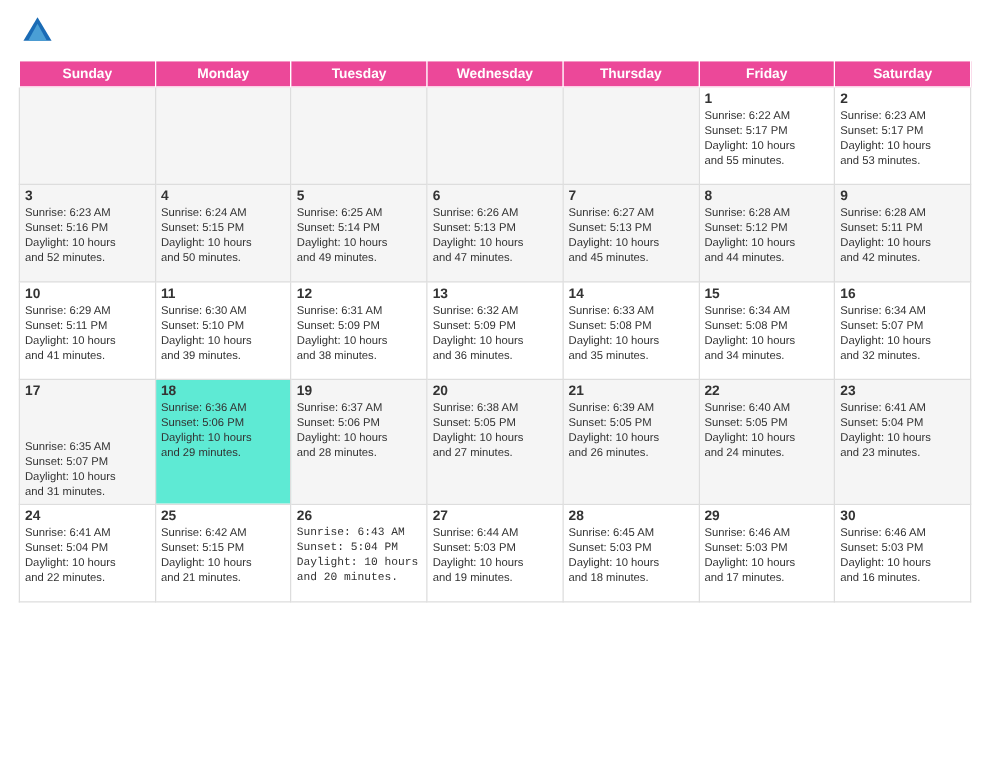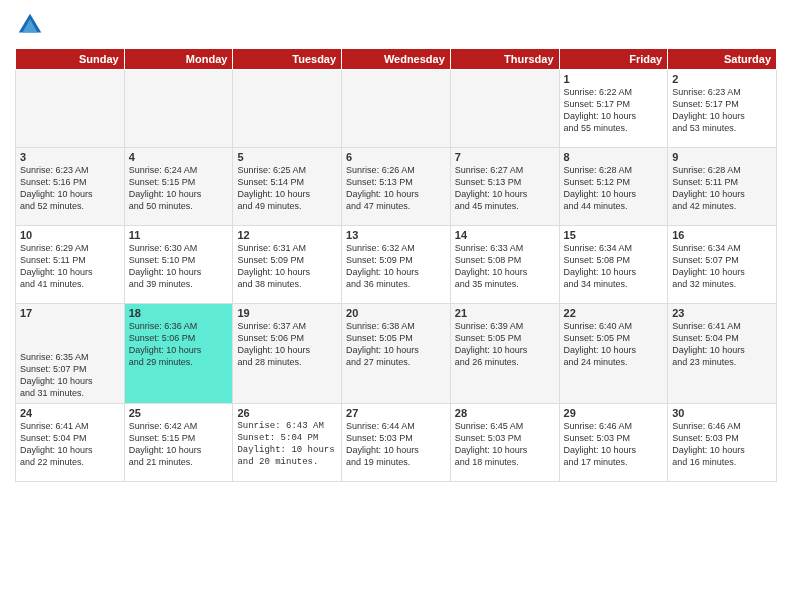--- a/index.html
+++ b/index.html
@@ -56,26 +56,26 @@
     }
     .location {
       font-size: 14px;
       color: #555;
     }
     .calendar {
       width: 100%;
       border-collapse: collapse;
     }
     .calendar th {
-      background-color: #b91c1c;
+      background-color: #ec4899;
       color: #fff;
       font-size: 11px;
       font-weight: bold;
       padding: 4px 5px;
-      text-align: right;
+      text-align: center;
       border: 1px solid #fff;
     }
     .calendar td {
       border: 1px solid #ddd;
       vertical-align: top;
       padding: 3px 4px;
       font-size: 9.5px;
       color: #333;
       width: calc(100% / 7);
       height: 78px;

